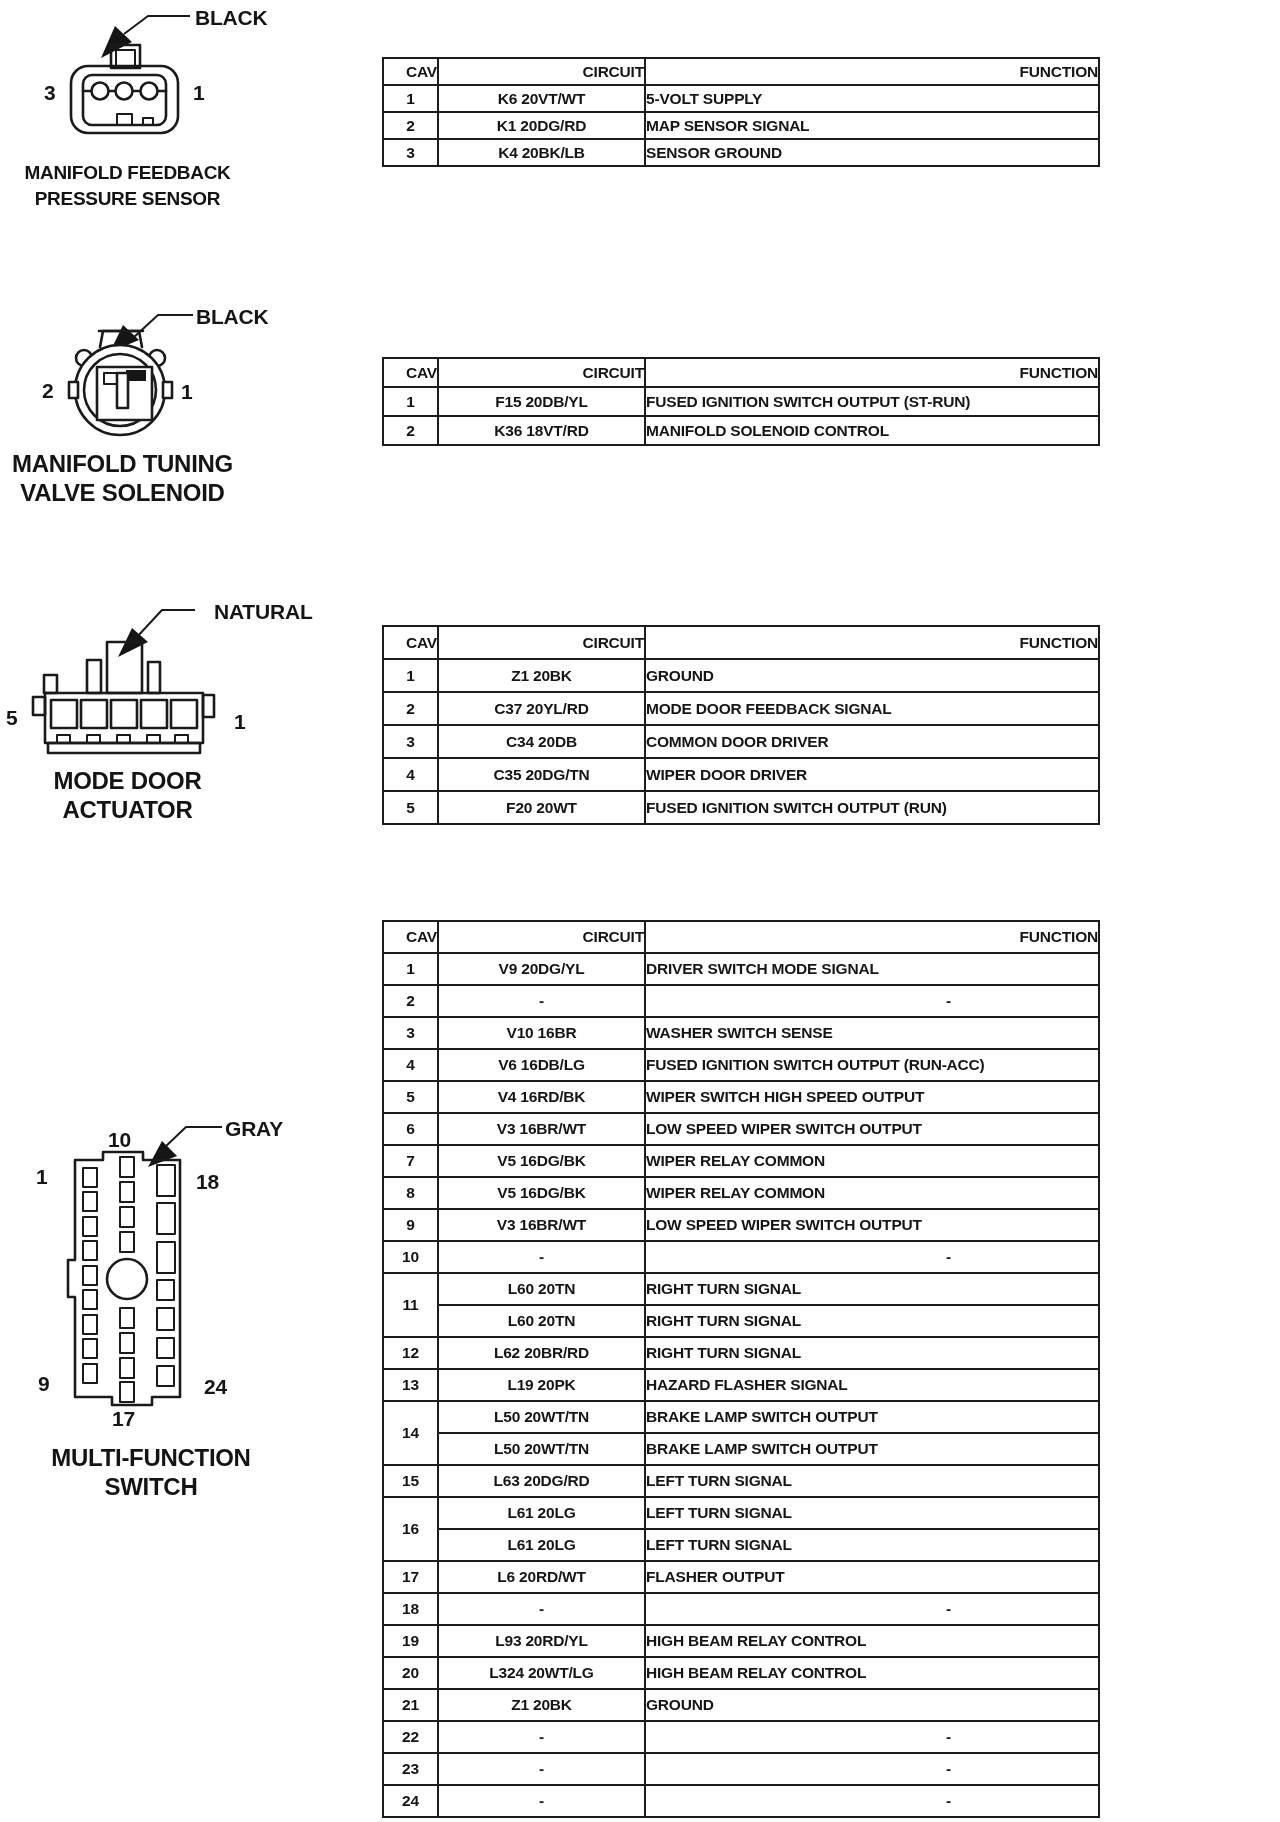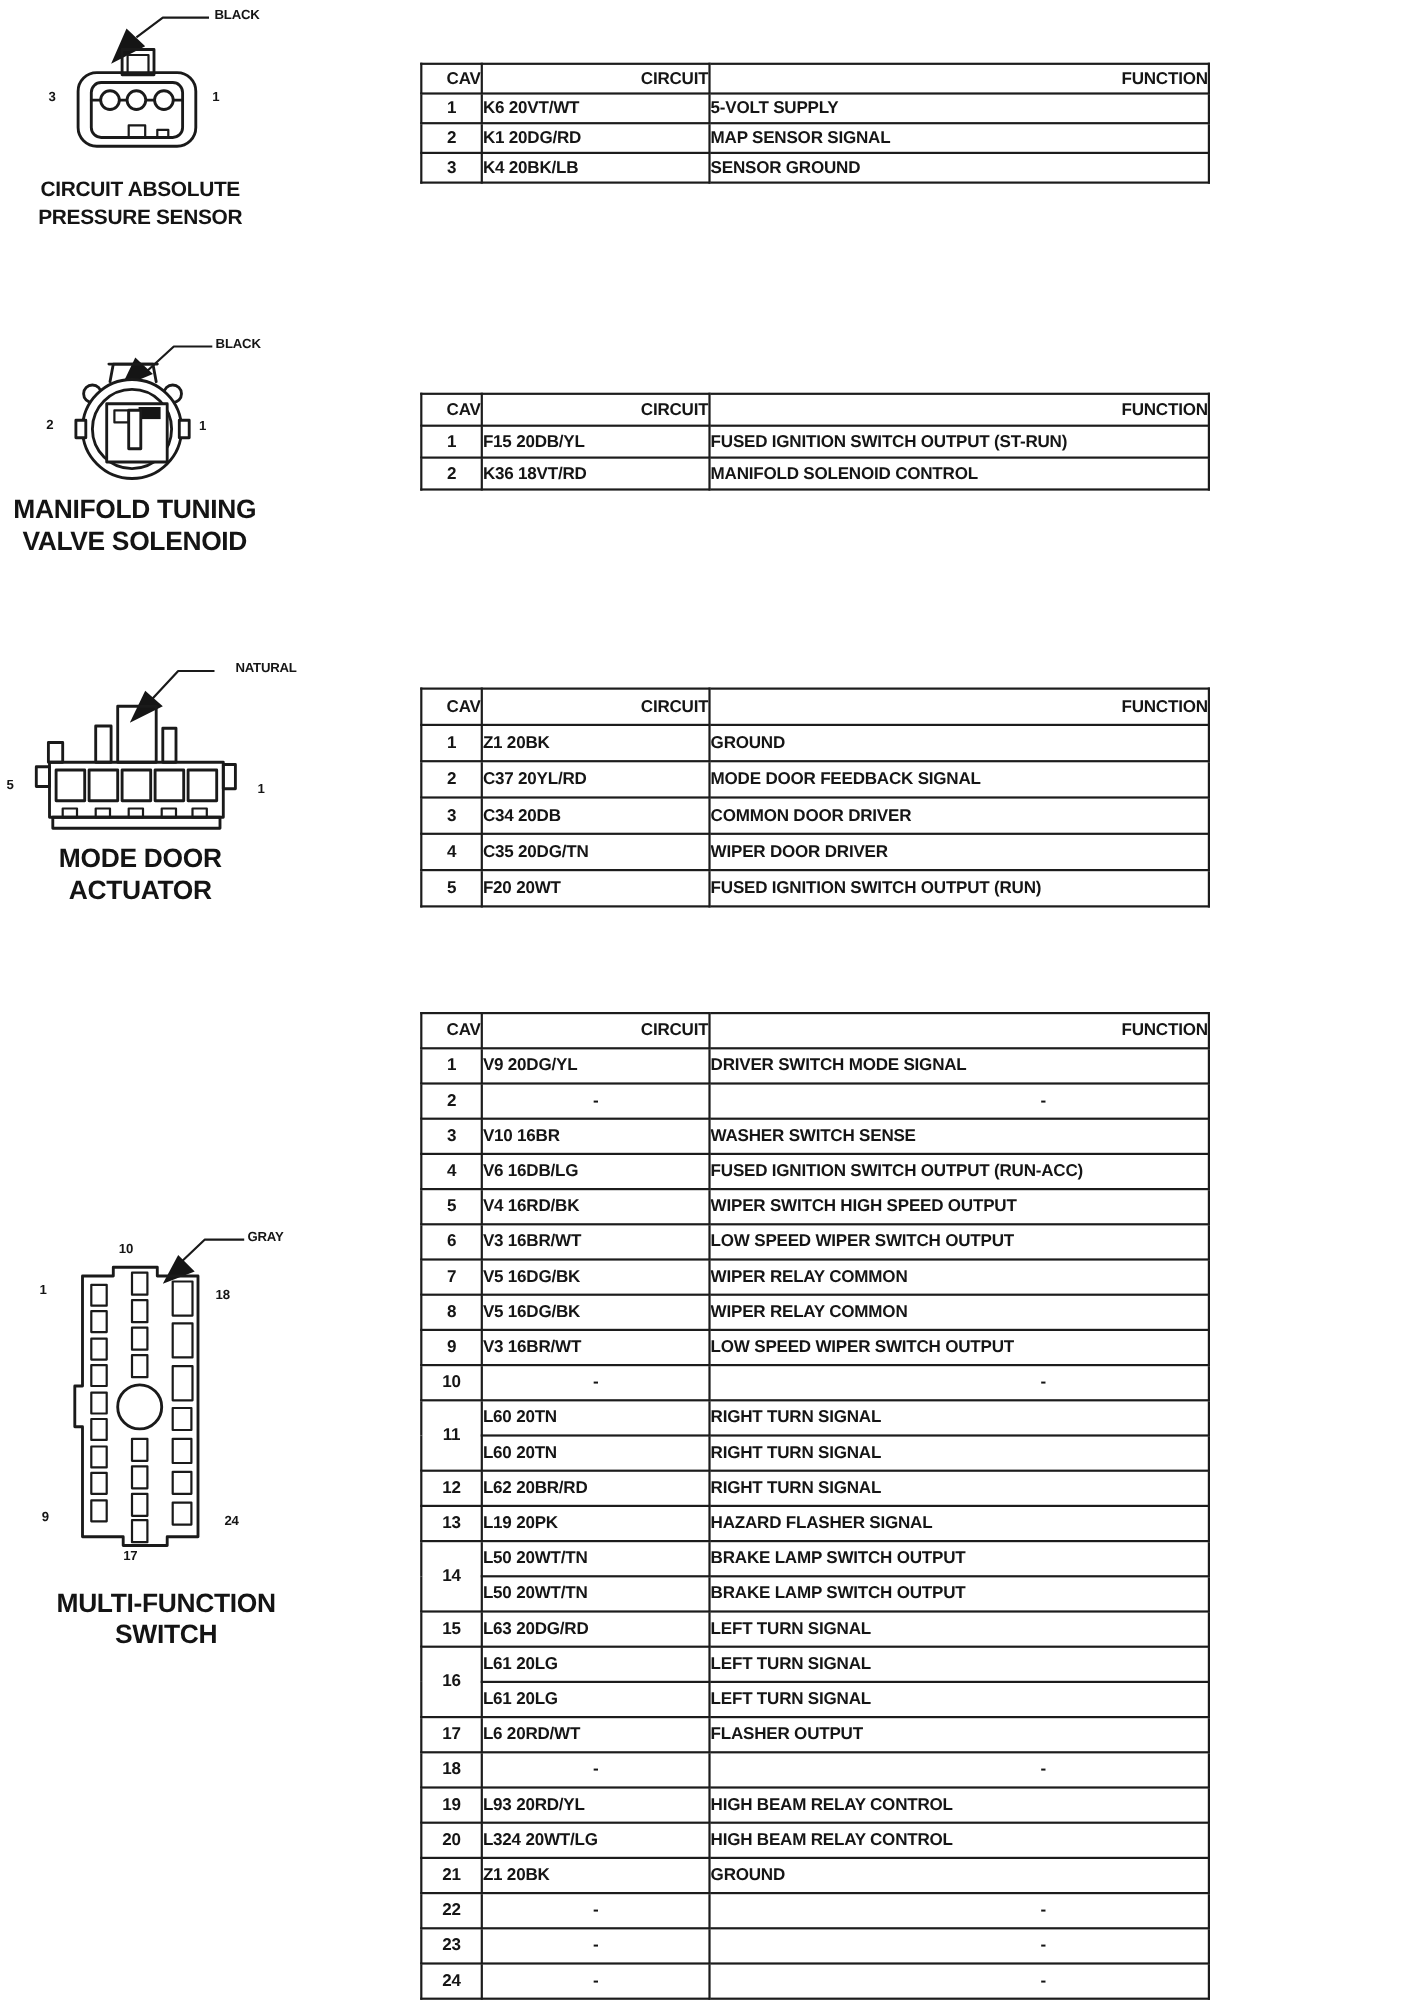--- a/index.html
+++ b/index.html
@@ -2,37 +2,37 @@
 <html><head>
 <meta charset="utf-8">
 <style>
   html,body{margin:0;padding:0}
   body{
     width:1280px;height:1822px;background:#ffffff;position:relative;
     font-family:"Liberation Sans", sans-serif;color:#181818;
     -webkit-font-smoothing:antialiased;
   }
   .abs{position:absolute}
-  .lbl{position:absolute;font-weight:700;font-size:12px;letter-spacing:-0.2px;color:#151515;white-space:nowrap}
+  .lbl{position:absolute;font-weight:700;font-size:21px;letter-spacing:-0.2px;color:#151515;white-space:nowrap}
   .caption{position:absolute;font-weight:700;text-align:center;color:#141414;letter-spacing:-0.3px}
   .cap-sm{font-size:19px;line-height:26px}
   .cap-lg{font-size:24px;line-height:29px}
   svg{position:absolute;overflow:visible}
   .stk{stroke:#1a1a1a;fill:none;stroke-width:2.6;stroke-linejoin:round;stroke-linecap:round}
   .stk-thin{stroke:#1a1a1a;fill:none;stroke-width:2;stroke-linejoin:round}
   .wht{fill:#ffffff;stroke:#1a1a1a;stroke-width:2.6;stroke-linejoin:round}
   .blk{fill:#151515;stroke:none}
   table.pin{position:absolute;border-collapse:collapse;table-layout:fixed;background:#ffffff;width:716px}
   table.pin th, table.pin td{
     border:2.5px solid #1c1c1c;font-weight:700;font-size:15.5px;letter-spacing:-0.2px;
     color:#151515;padding:0;white-space:nowrap;overflow:hidden;
   }
   table.pin th{text-align:right}
   td.cav{text-align:center}
-  td.cir{text-align:left;padding-left:13px}
+  td.cir{text-align:center;padding-left:13px}
   td.fn{text-align:left;padding-left:13px}
   td.cir.dash{text-align:center;padding-left:0}
   td.fn.dash{padding-left:300px}
   .t1 tr{height:27px} .t2 tr{height:29px} .t3 tr{height:33px} .t4 tr{height:32px}
 </style>
 </head>
 <body>
 
 <div>
 
@@ -51,21 +51,21 @@
       <circle class="wht" cx="124" cy="91" r="8.5"></circle>
       <circle class="wht" cx="149" cy="91" r="8.5"></circle>
       <rect class="stk-thin" x="117" y="114" width="15" height="11"></rect>
       <rect class="stk-thin" x="143" y="118" width="10" height="7"></rect>
     </g>
   </svg>
   <span class="lbl" style="left:195px;top:6px">BLACK</span>
   <span class="lbl" style="left:44px;top:81px">3</span>
   <span class="lbl" style="left:193px;top:81px">1</span>
   <div class="caption cap-sm" style="left:5px;top:160px;width:245px">
-    <div>CIRCUIT ABSOLUTE</div>
+    <div>MANIFOLD FEEDBACK</div>
     <div>PRESSURE SENSOR</div>
   </div>
 
   <table class="pin t1" style="left:382px;top:57px">
     <colgroup>
         <col style="width:55px">
         <col style="width:207px">
         <col style="width:454px">
       </colgroup>
     <tbody>

